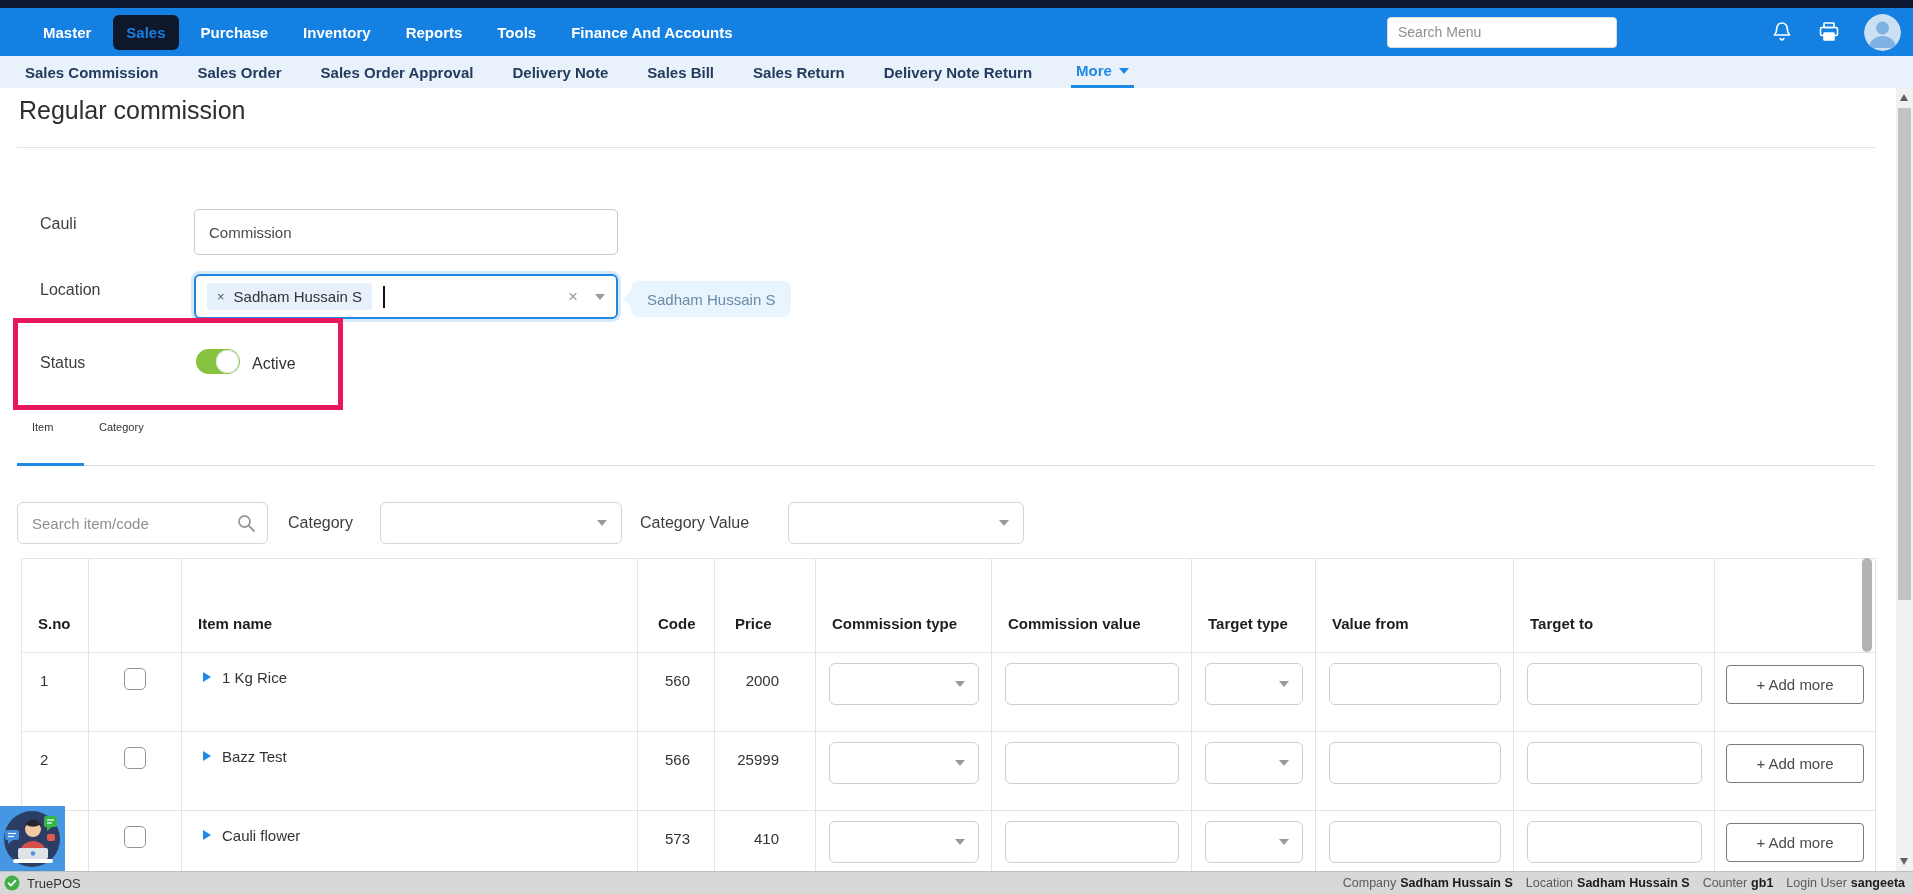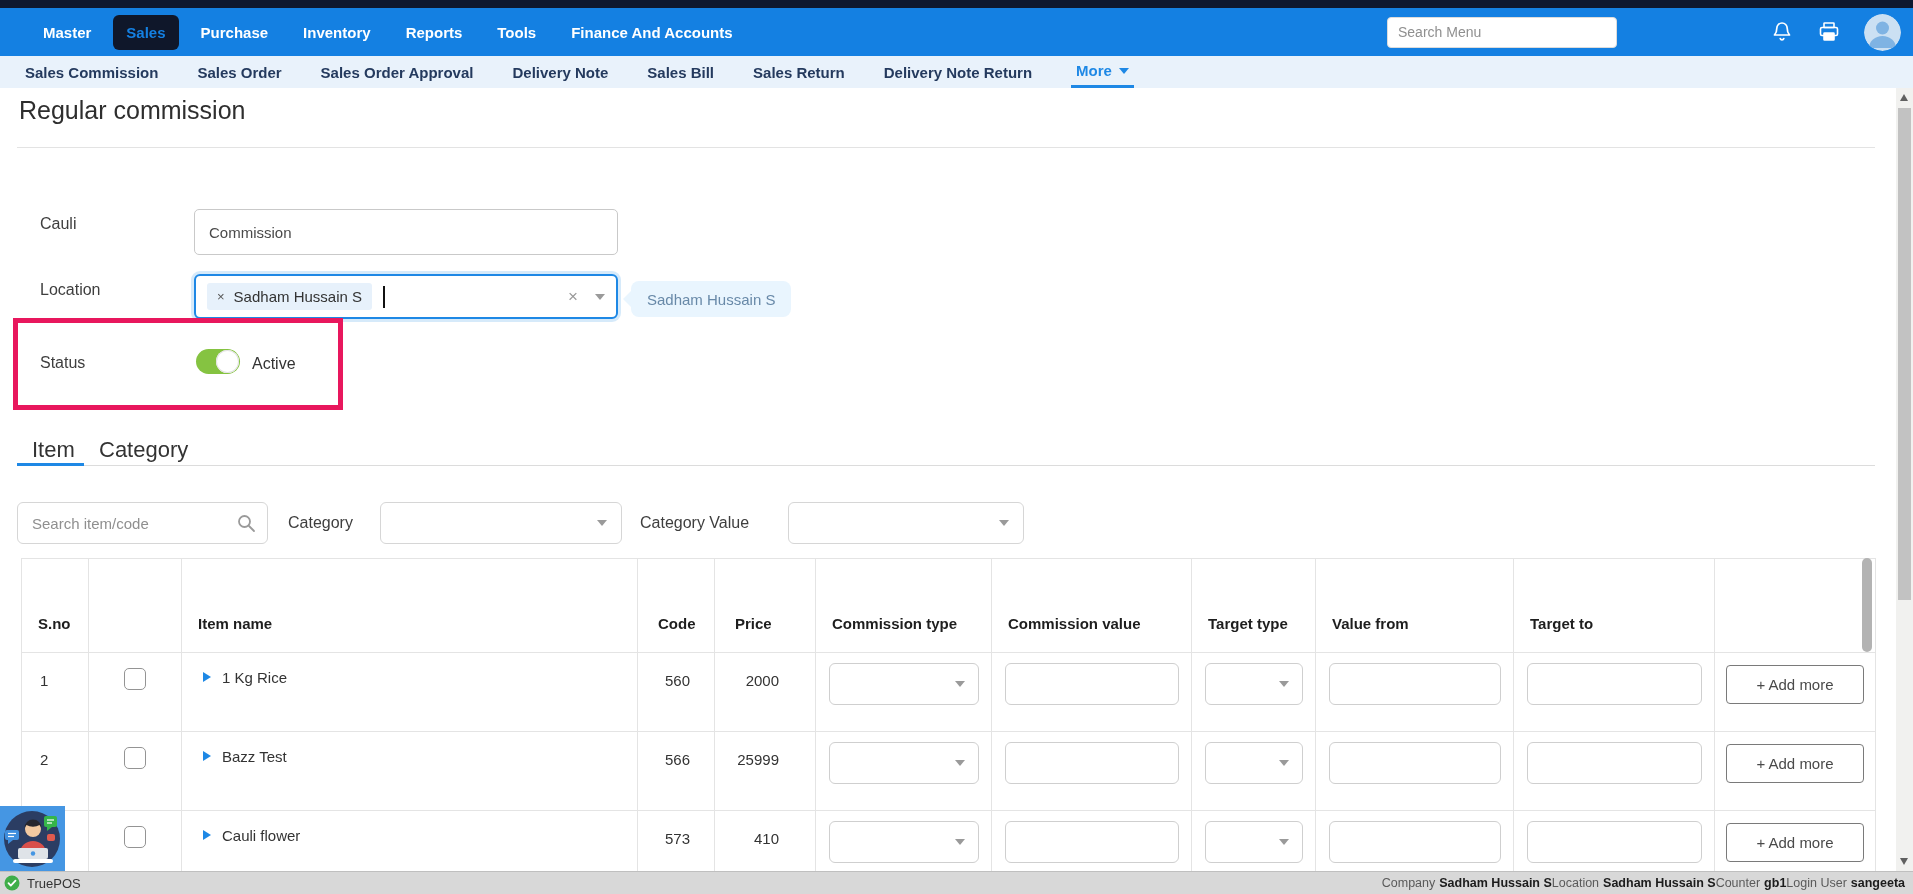--- a/index.html
+++ b/index.html
@@ -90,21 +90,21 @@
 
   .toggle { position:absolute; left:196px; top:261px; width:44px; height:25px; border-radius:13px; background:var(--toggle-green,#85c341); cursor:pointer; }
   .toggle-knob { position:absolute; right:1px; top:1px; width:23px; height:23px; border-radius:50%; background:#fff; box-shadow:inset 0 0 0 1px #e3e3e3; }
   .status-active { position:absolute; left:252px; top:267px; font-size:16px; color:#333; }
 
   .highlight-box {
     position:absolute; left:13px; top:230px; width:330px; height:92px;
     border:5px solid var(--highlight-red,#e8175d); pointer-events:none;
   }
 
-  .tab-item { position:absolute; top:333px; font-size:22px; color:#333; cursor:pointer;margin-top:16px; }
+  .tab-item { position:absolute; top:333px; font-size:11px; color:#333; cursor:pointer; }
   .tabs-rule { position:absolute; left:17px; top:377px; width:1858px; height:1px; background:#dcdcdc; }
   .tab-underline { position:absolute; left:17px; top:375px; width:67px; height:3px; background:var(--accent-blue,#1e88e5); }
 
   .search-item {
     position:absolute; left:17px; top:414px; width:251px; height:42px;
     border:1px solid #d6d6d6; border-radius:6px; padding:0 42px 0 14px;
     font-size:15px; color:#555; outline:none; font-family:inherit;
   }
   .search-item::placeholder { color:#8f8f8f; }
   .magnifier { position:absolute; left:236px; top:425px; width:20px; height:20px; }
@@ -157,21 +157,21 @@
   .vs-down { bottom:6px; border-top:7px solid #606060; }
   .vs-thumb { position:absolute; left:2px; top:20px; width:13px; height:492px; background:#c2c2c2; cursor:pointer; }
 
   
   .footer {
     position:absolute; left:0; bottom:0; width:1913px; height:23px;
     background:var(--footer-bg,#d8d8d8); border-top:1px solid #bfbfbf;
     display:flex; align-items:center; padding:0 8px 0 4px; font-size:12.5px; color:#5a5a5a;
   }
   .footer-left { display:flex; align-items:center; gap:7px; font-size:13px; color:#333; }
-  .footer-right { margin-left:auto; display:flex; align-items:center; }
+  .footer-right { margin-left:auto; display:flex; align-items:center; gap:13px; }
   .fpair { display:flex; gap:4px; align-items:center; white-space:nowrap; }
   .fpair b { color:#1c1c1c; font-weight:700; }
 
   
   .chat-widget { position:absolute; left:0; top:806px; width:65px; height:65px; background:#4596e3; cursor:pointer; }
 </style>
 </head>
 <body>
 
 <div class="dark-strip"></div>

